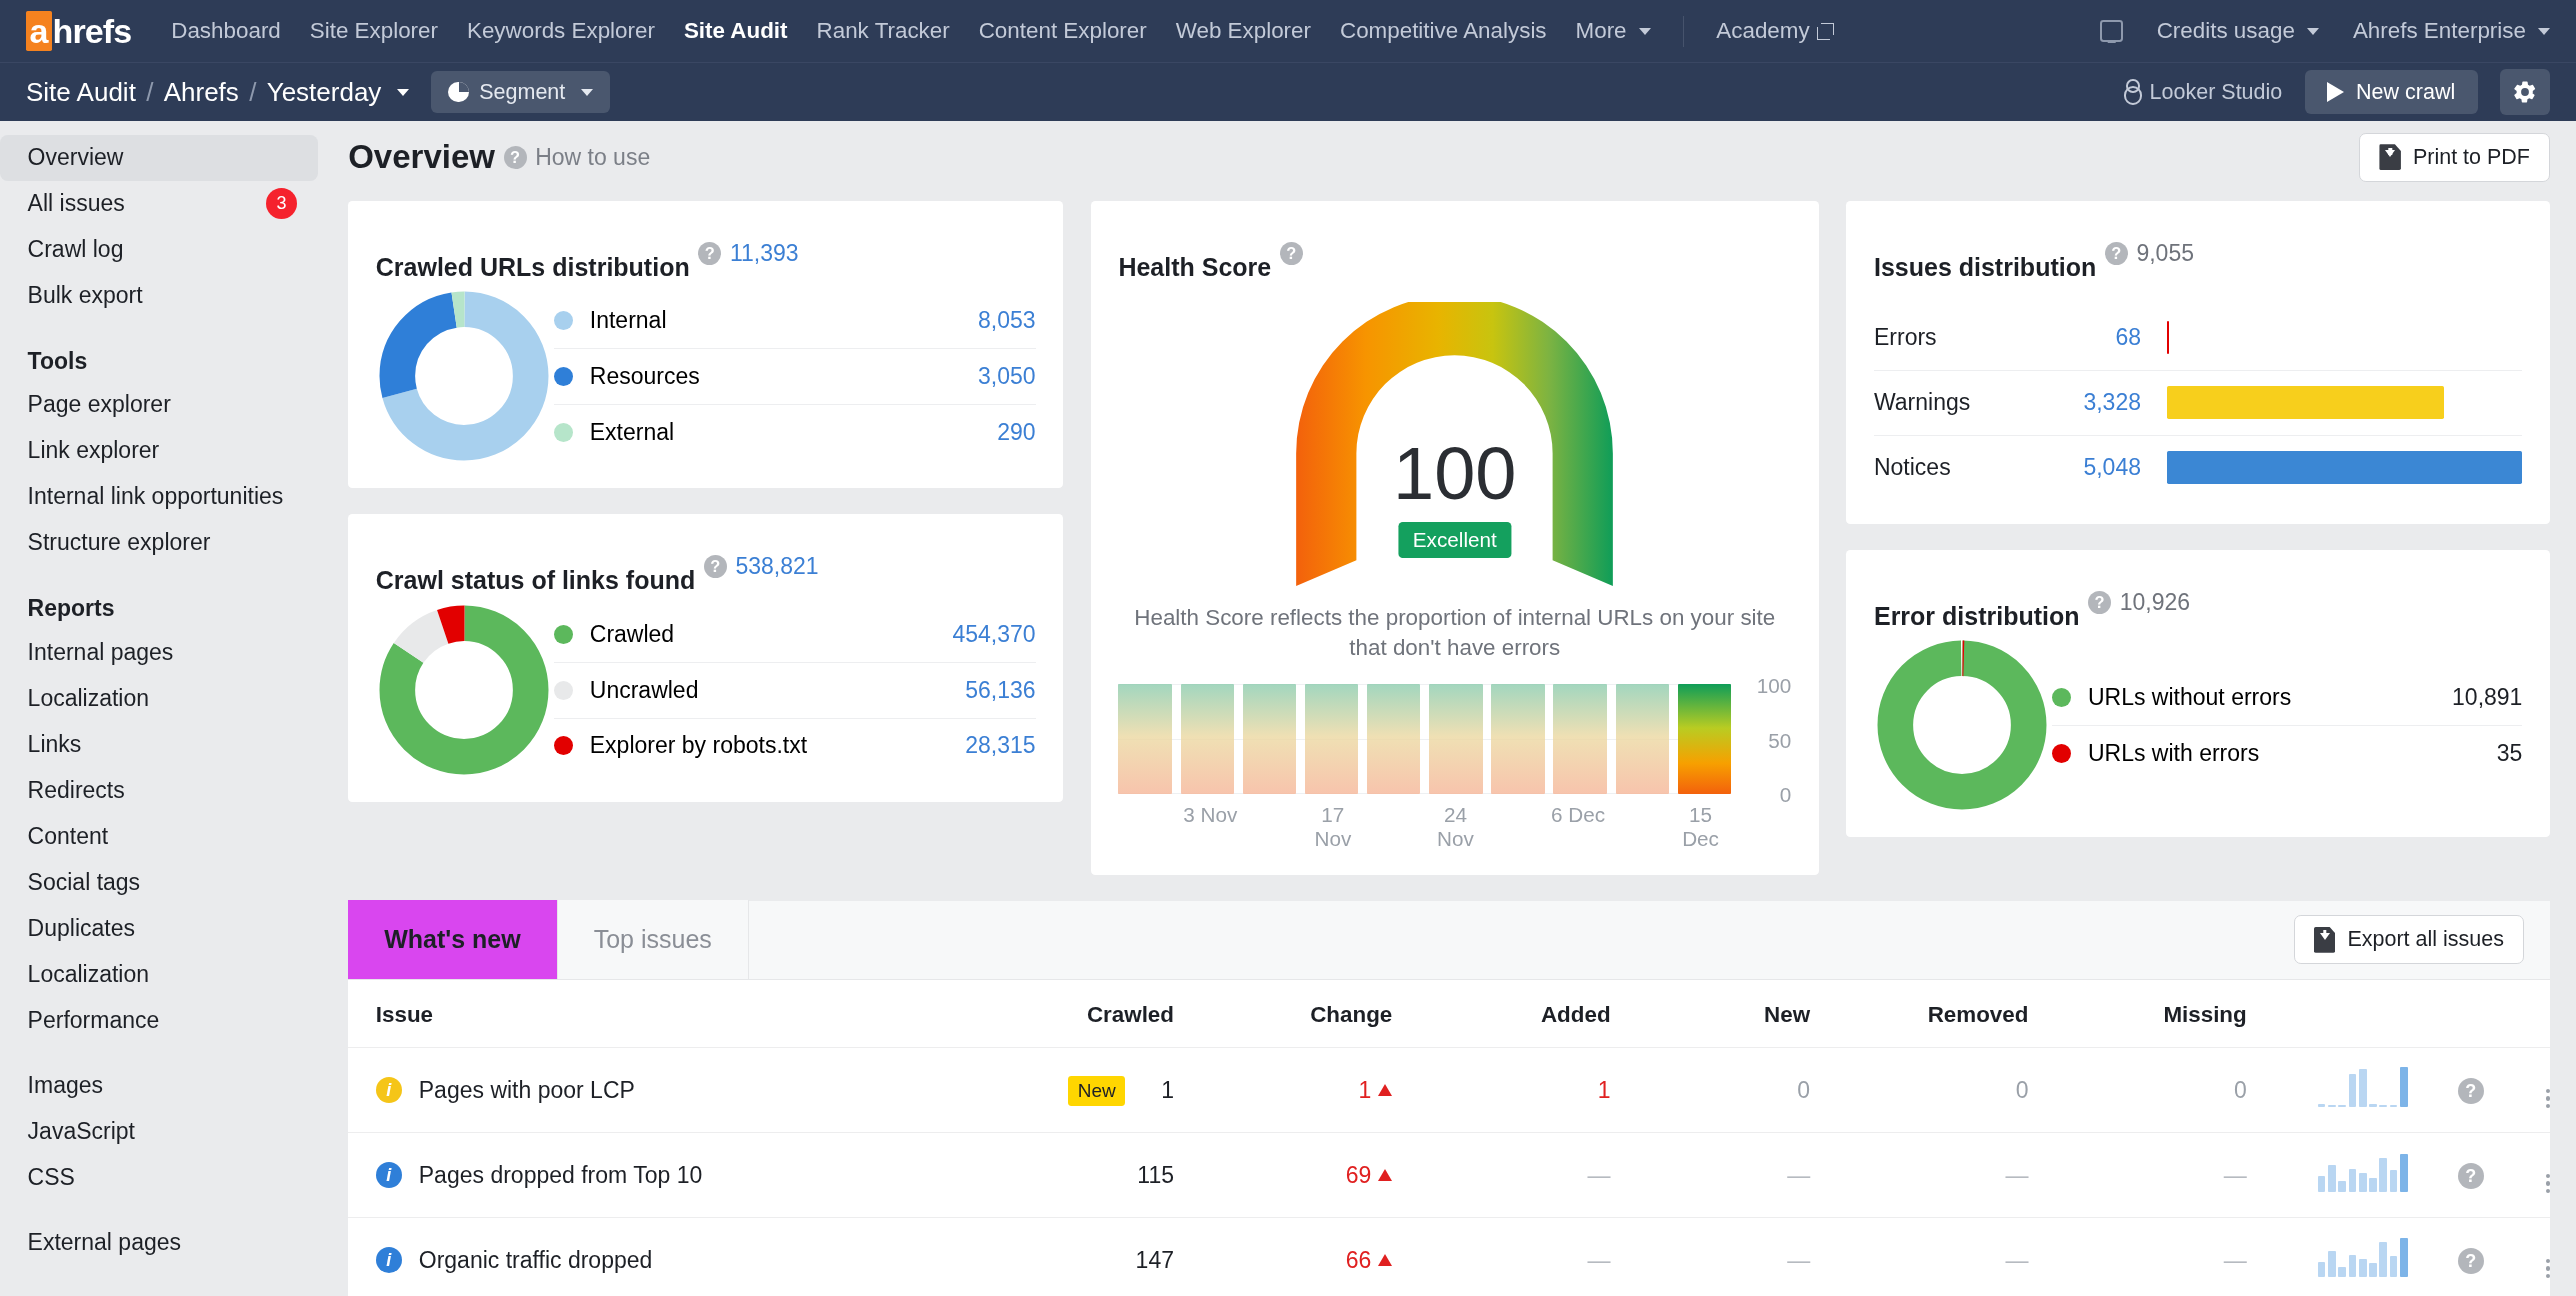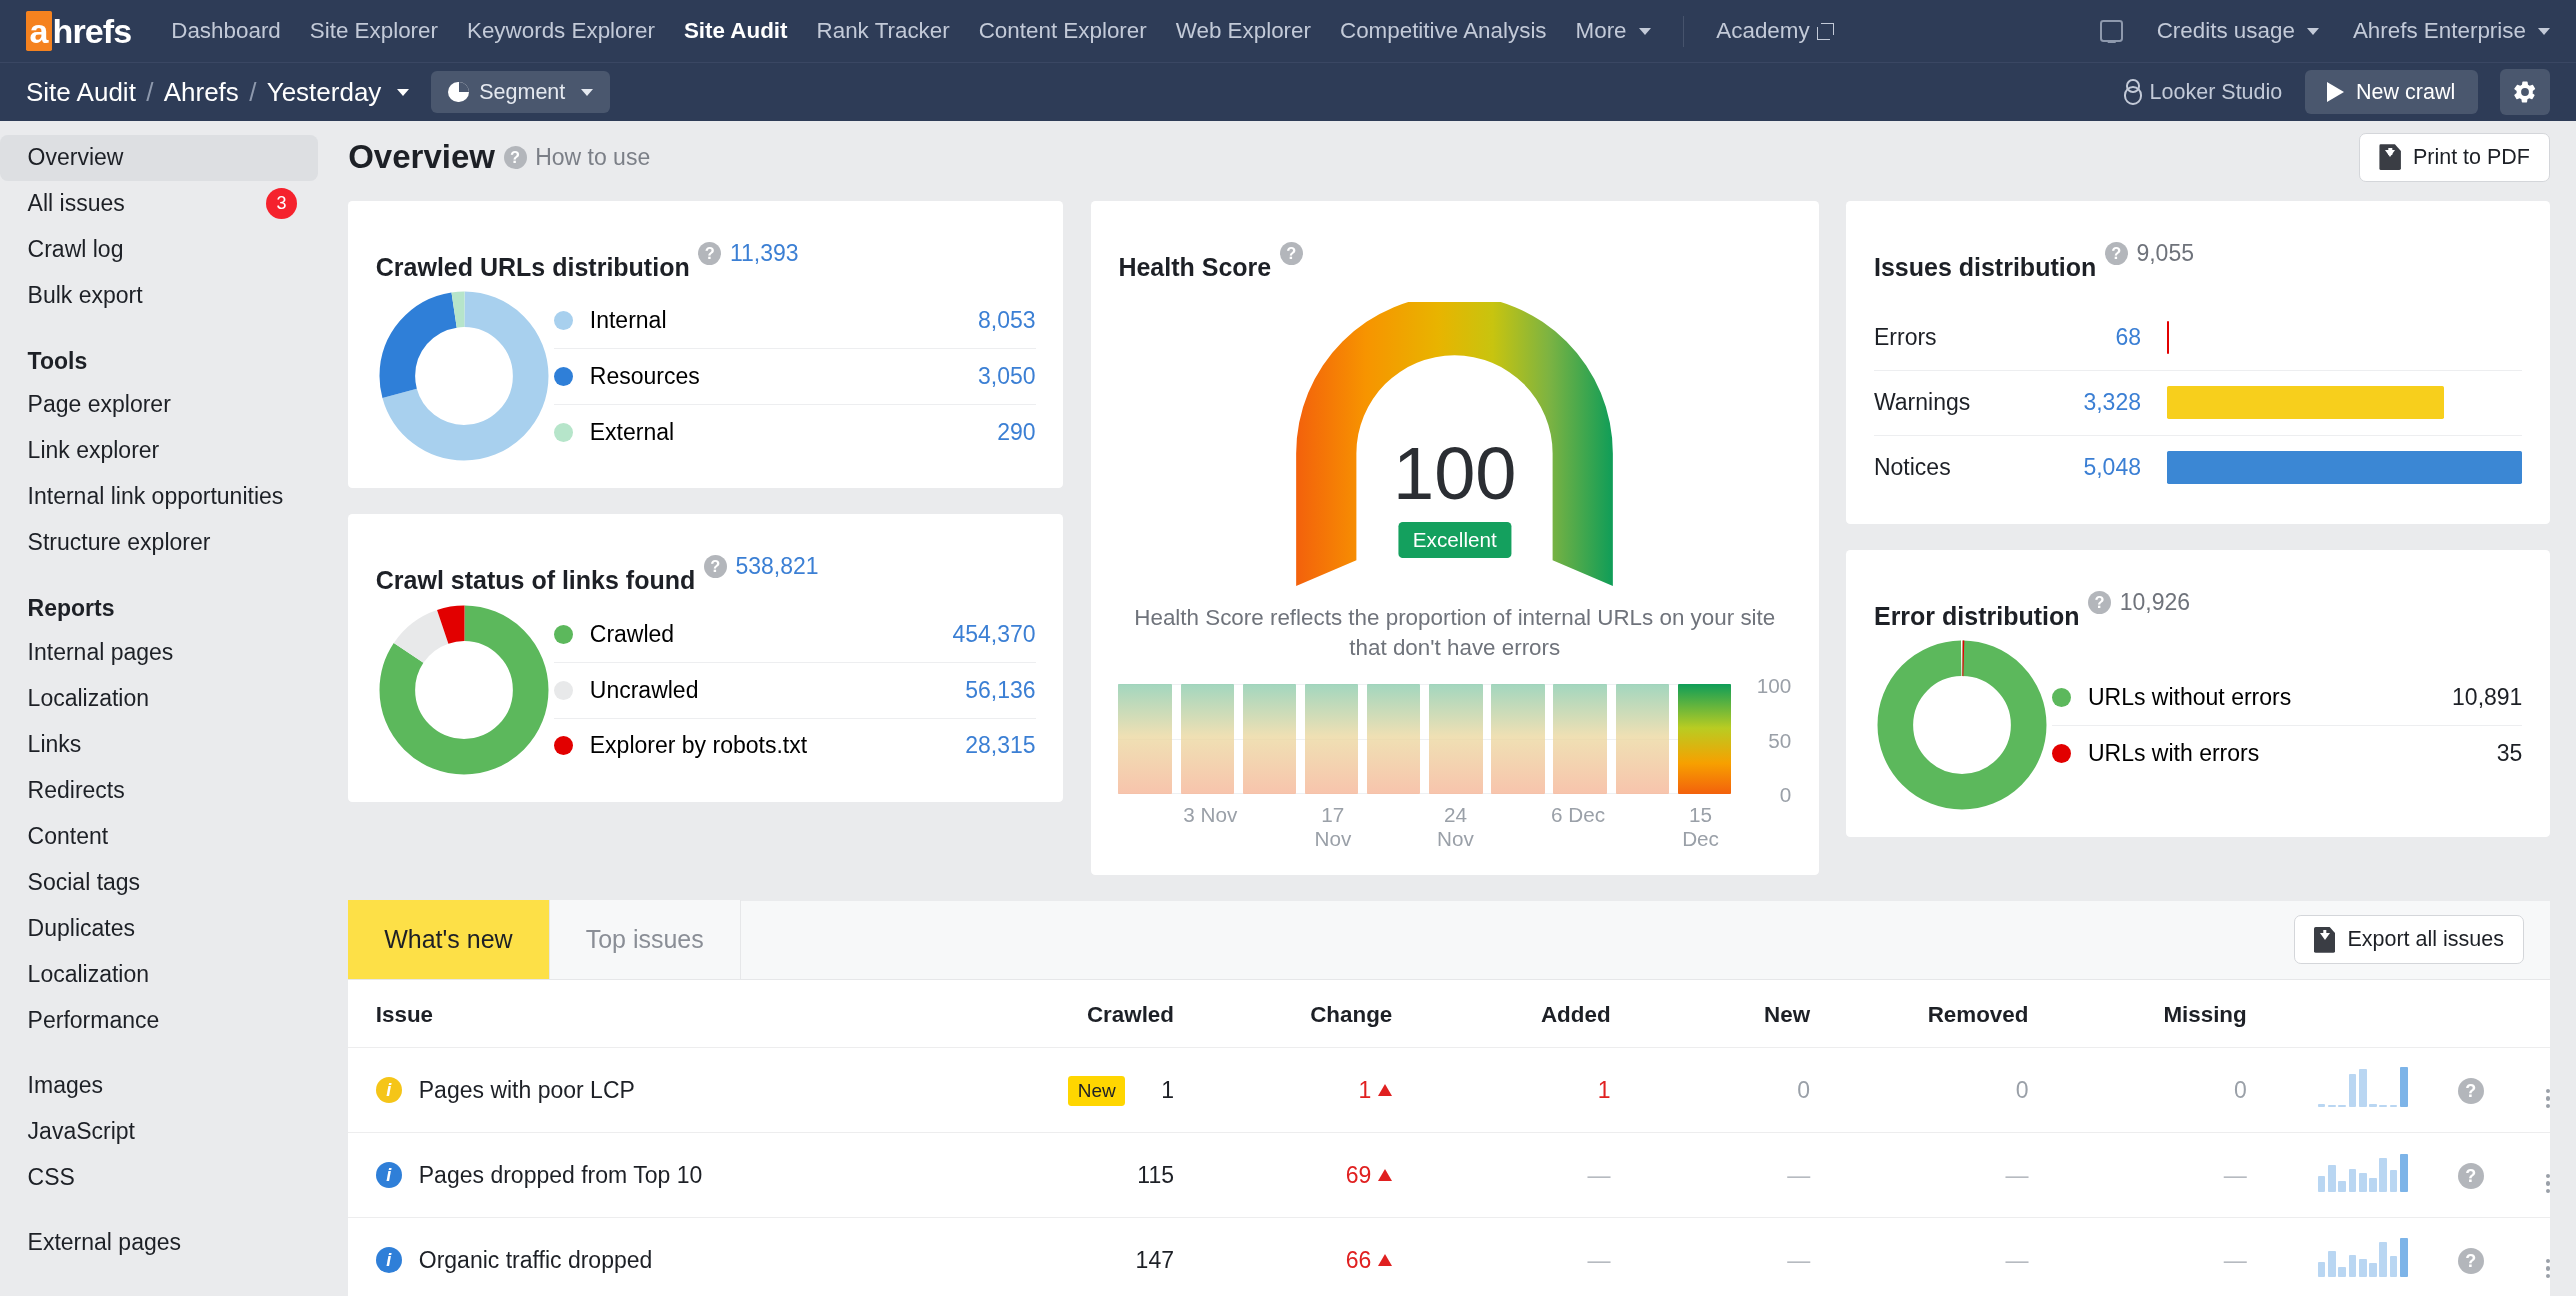--- a/index.html
+++ b/index.html
@@ -145,21 +145,21 @@
   .idist-row:last-child { border-bottom:none;}
   .idist-label { width:164px; color:#1d2026;}
   .idist-val { width:103px; text-align:right; color:#3b7fd4; margin-right:26px;}
   .idist-track { flex:1; height:33px; position:relative;}
   .idist-bar { height:100%; border-radius:1.7px;}
 
   
   .table-card { background:#fff; border-radius:4.3px; margin: 26px 0 0 8.6px; }
   .tabs-row { display:flex; align-items:center; border-bottom:0.9px solid #e6e7e9; height:79px; }
   .tab { font-size:25px; padding: 0 36px; height:79px; display:flex; align-items:center; cursor:pointer;}
-  .tab.active { font-weight:400; color:#1d2026; background:#fde047; }
+  .tab.active { font-weight:700; color:#1d2026; background:#d946ef; }
   .tab.inactive { color:#8a8e96; background:#f7f8f9; border-left:0.9px solid #e6e7e9; border-right:0.9px solid #e6e7e9;}
   .tabs-filler{ flex:1; background:#f7f8f9; height:79px; border-bottom:0.9px solid #e6e7e9; margin-bottom:-0.9px;}
   .tabs-right{ background:#f7f8f9; height:79px; display:flex;align-items:center; padding-right:26px; border-bottom:0.9px solid #e6e7e9; margin-bottom:-0.9px;}
 
   table { width:100%; border-collapse:collapse; }
   th { font-size:22.4px; font-weight:700; color:#1d2026; text-align:right; padding: 22.4px 0 19px 0; }
   th.left { text-align:left; padding-left:27.6px; }
   td { font-size:23px; color:#1d2026; padding:19px 0; border-top:0.9px solid #ededee; text-align:right;}
   td.left { text-align:left; padding-left:27.6px; }
   .issue-cell { display:flex; align-items:center; gap:17px; }

